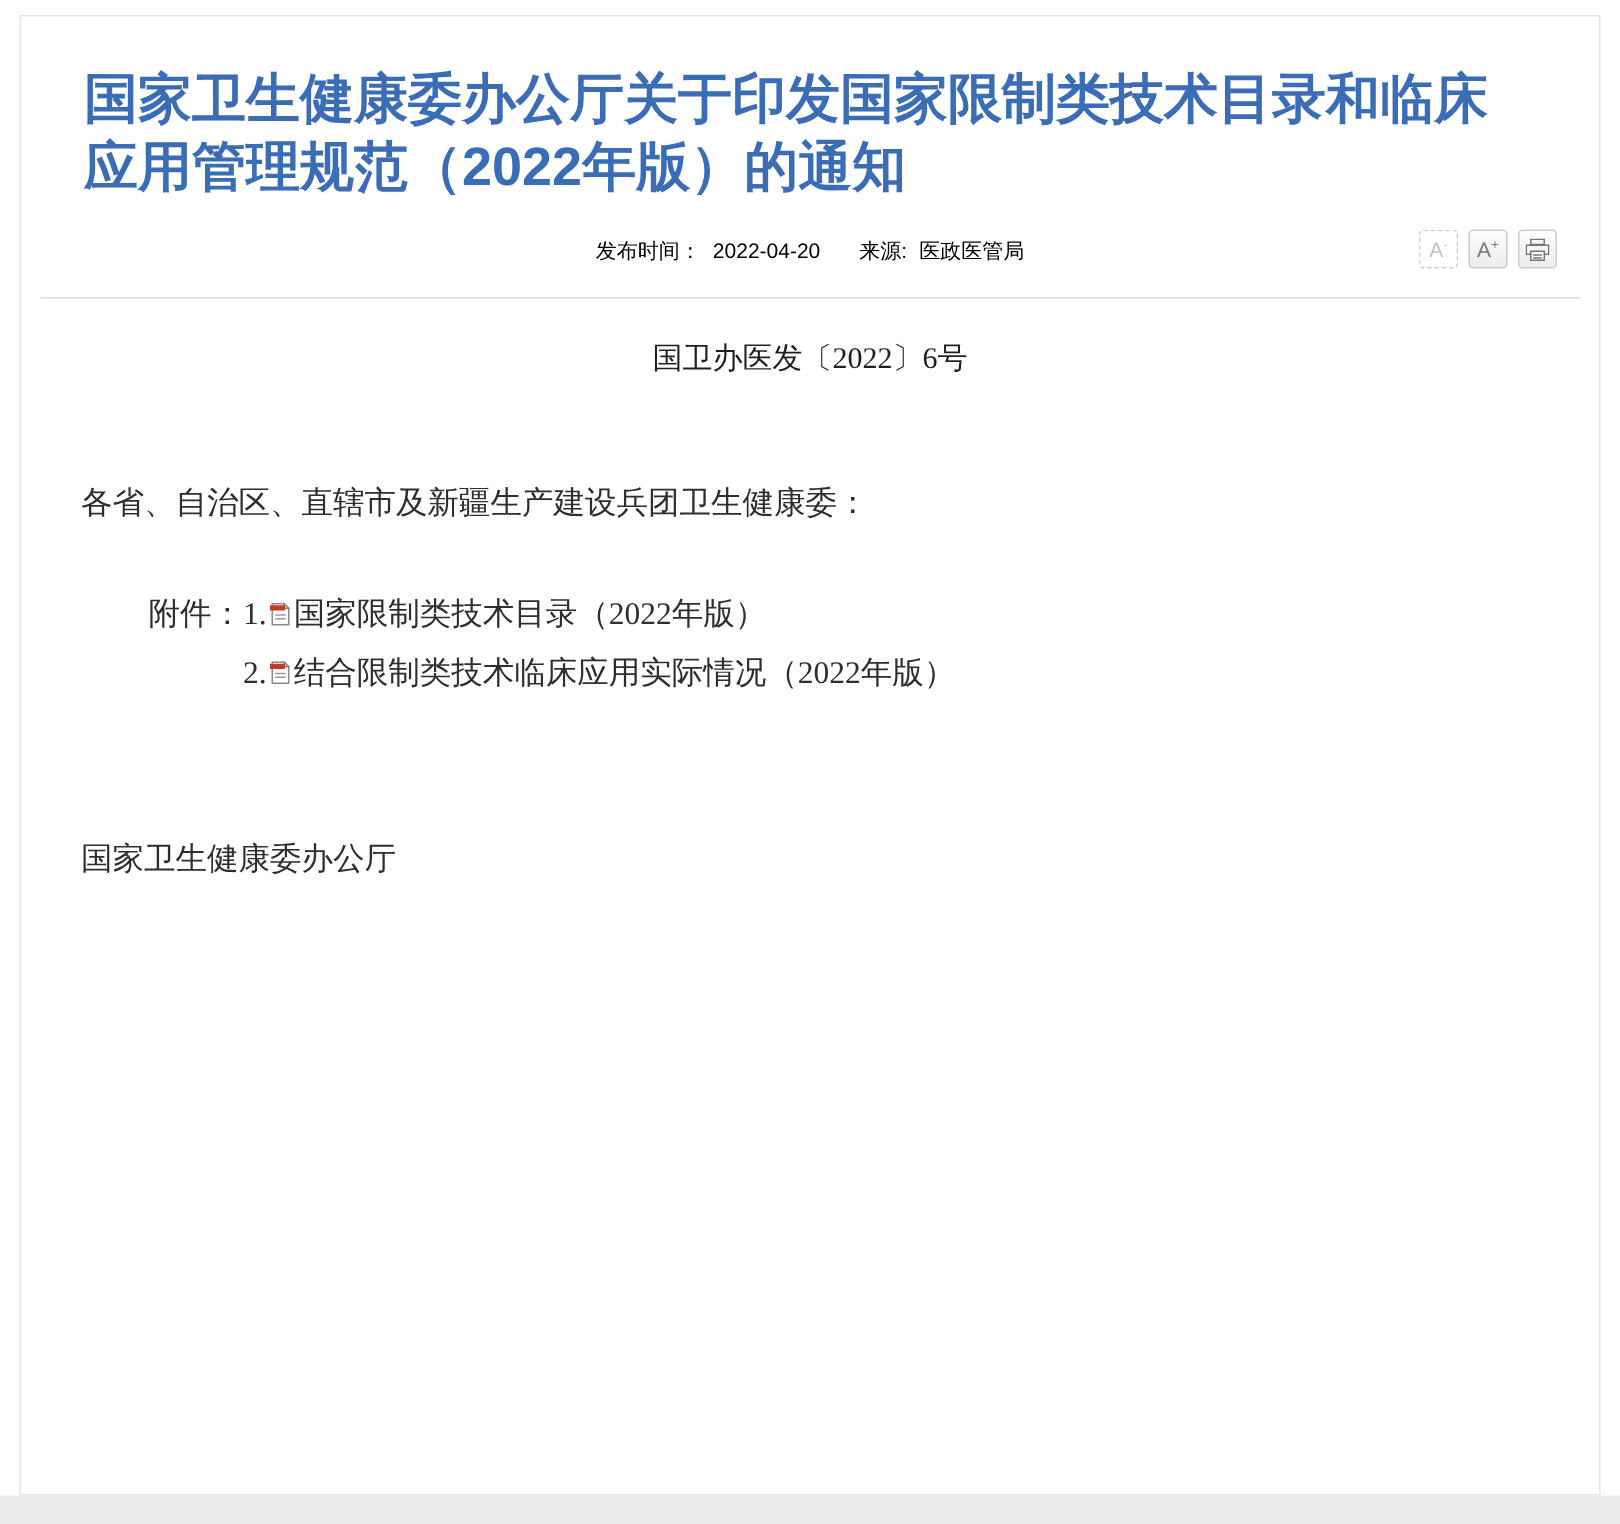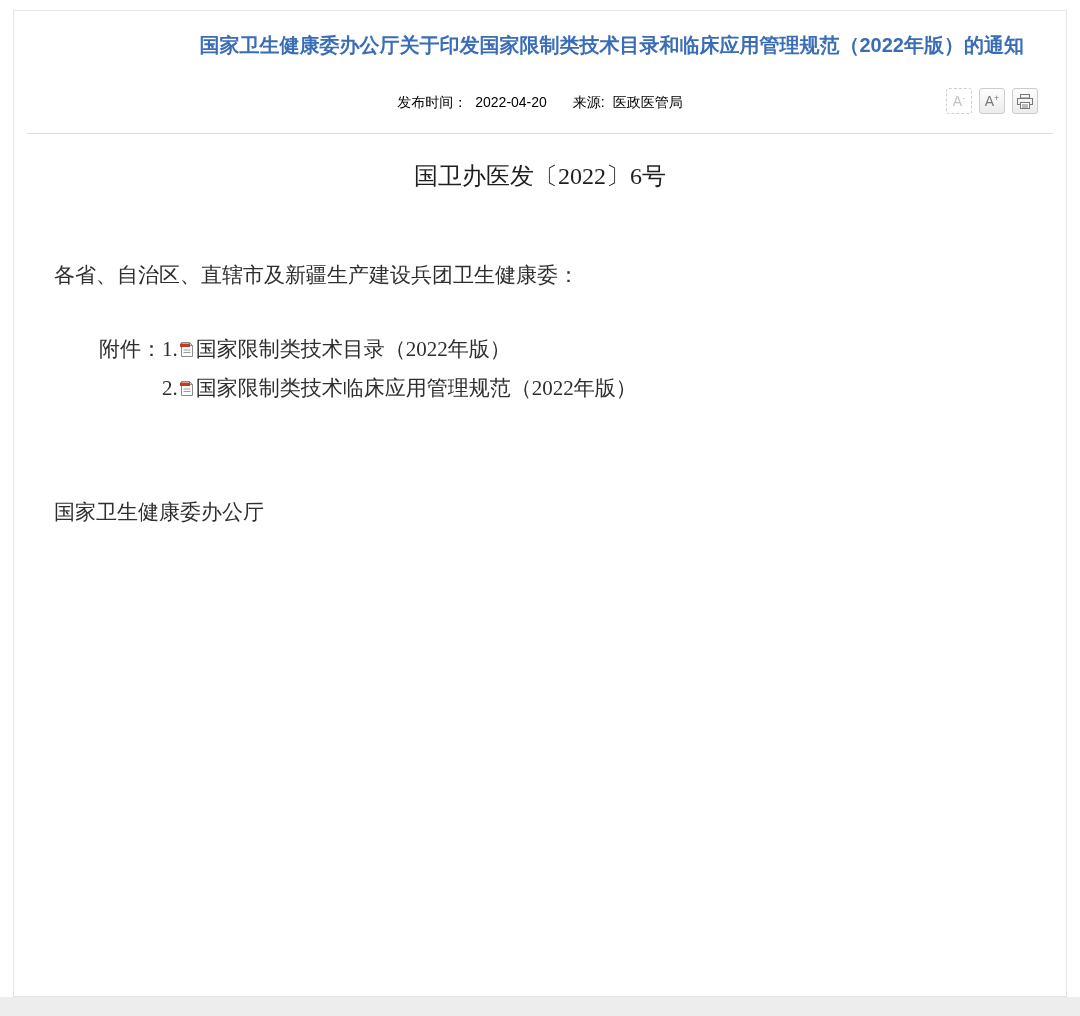--- a/index.html
+++ b/index.html
@@ -15,25 +15,25 @@
     overflow: hidden;
   }
   .bottom-strip {
     position: absolute;
     left: 0; top: 997px;
     width: 1080px; height: 19px;
     background: #ededed;
   }
 
   .page-title {
-    margin-top: 12px;
+    margin-top: 32px;
     padding: 0 42px;
-    text-align: right;
+    text-align: left;
     color: #3a6db5;
-    font-size: 20px;
+    font-size: 36px;
     font-weight: bold;
     line-height: 45px;
     font-family: "Liberation Sans", sans-serif;
   }
 
   .meta-row {
     position: relative;
     margin-top: 20px;
     height: 30px;
   }
@@ -80,21 +80,21 @@
 
   .doc-body {
     padding: 0 40px;
     font-family: "Liberation Serif", serif;
     color: #2e2e2e;
     font-size: 21px;
   }
   .doc-number {
     margin-top: 26px;
     text-align: center;
-    font-size: 24px;
+    font-size: 20px;
     color: #1f1f1f;
   }
   .salutation {
     margin-top: 66px;
     line-height: 35px;
   }
   .para {
     text-indent: 2em;
     line-height: 35px;
     text-align: justify;
@@ -170,21 +170,21 @@
               <line x1="4.5" y1="12.5" x2="11.5" y2="12.5" stroke="#9a9a9a" stroke-width="1"></line>
             </svg></span><a class="attach-link">国家限制类技术目录（2022年版）</a>
       </div>
       <div class="attach-row2">
         <span>2.</span><span class="file-icon"><svg width="16" height="18" viewBox="0 0 16 18">
               <path d="M2.5 2.5 h8 l3 3 v11 h-11 z" fill="#ffffff" stroke="#8a8a8a" stroke-width="1"></path>
               <path d="M10.5 2.5 l3 3 h-3 z" fill="#dddddd" stroke="#8a8a8a" stroke-width="1"></path>
               <rect x="1" y="3.5" width="10" height="3.5" fill="#c23b22"></rect>
               <line x1="4.5" y1="10" x2="11.5" y2="10" stroke="#9a9a9a" stroke-width="1"></line>
               <line x1="4.5" y1="12.5" x2="11.5" y2="12.5" stroke="#9a9a9a" stroke-width="1"></line>
-            </svg></span><a class="attach-link">国家限制类技术临床应用管理规范（2022年版）</a>
+            </svg></span><a class="attach-link">结合限制类技术临床应用实际情况（2022年版）</a>
       </div>
     </div>
 
     <div class="signature">
       <div>国家卫生健康委办公厅</div>
     </div>
 
   </div>
 </div>
 

